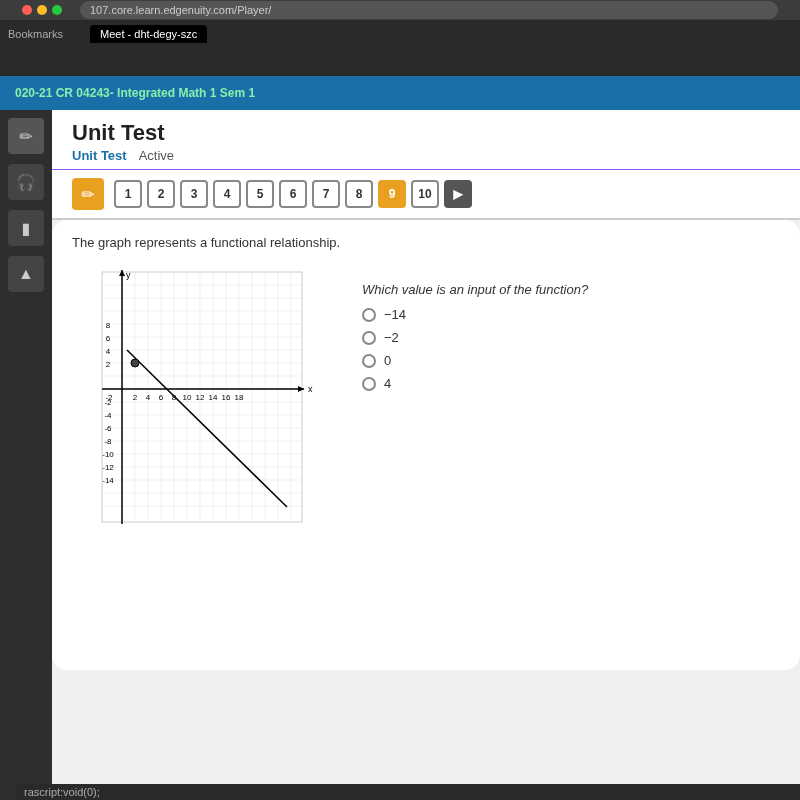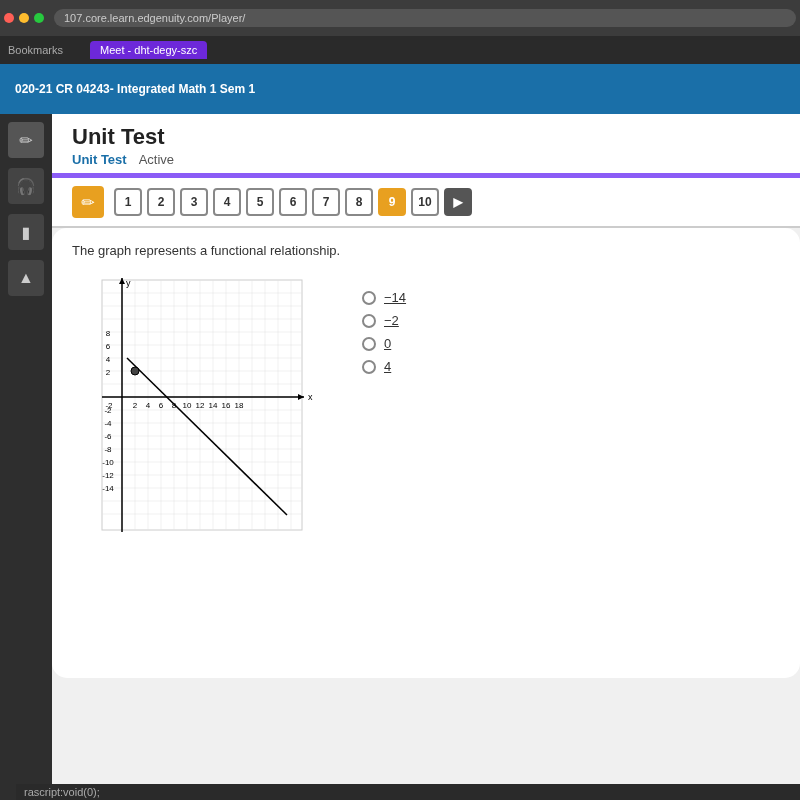--- a/index.html
+++ b/index.html
@@ -7,25 +7,25 @@
       width: 800px;
       height: 800px;
       background: #2a2a2a;
       font-family: Arial, sans-serif;
       overflow: hidden;
     }
 
     
     .browser-bar {
       background: #3c3c3c;
-      height: 36px;
-      display: flex;
-      align-items: center;
-      padding: 0 4px;
-      gap: 10px;
+      height: 20px;
+      display: flex;
+      align-items: center;
+      padding: 0 22px;
+      gap: 18px;
     }
     .browser-dots {
       display: flex; gap: 5px;
     }
     .dot {
       width: 10px; height: 10px; border-radius: 50%;
     }
     .dot-red { background: #ff5f56; }
     .dot-yellow { background: #ffbd2e; }
     .dot-green { background: #27c93f; }
@@ -45,33 +45,34 @@
       display: flex;
       align-items: center;
       padding: 0 8px;
       gap: 27px;
     }
     .tab-item {
       color: #aaa;
       font-size: 11px;
     }
     .tab-active {
-      background: #6d28d9;
+      background: #000000;
       color: #fff;
       padding: 3px 10px;
       border-radius: 4px 4px 0 0;
     }
 
     
     .course-banner {
       background: #1a6fa8;
-      color: #ffffff;
+      color: #86efac;
       font-size: 12px;
-      padding: 18px 15px;
+      padding: 10px 15px;
       font-weight: bold;
+      margin-top: 28px;
     }
 
     
     .main-container {
       background: #3a3a3a;
       display: flex;
       height: calc(800px - 36px - 28px - 26px);
     }
 
     
@@ -105,21 +106,21 @@
       flex: 1;
       background: #f0f0f0;
       padding: 0;
       overflow-y: auto;
     }
 
     
     .unit-header {
       background: white;
       padding: 10px 20px 0 20px;
-      border-bottom: 5px solid #8b5cf6;
+      border-bottom: 1px solid #8b5cf6;
     }
     .unit-title {
       font-size: 22px;
       font-weight: bold;
       color: #222;
       margin-bottom: 2px;
     }
     .unit-subtitle-row {
       display: flex;
       align-items: center;
@@ -237,21 +238,20 @@
       height: 14px;
       border: 2px solid #888;
       border-radius: 50%;
       background: white;
       display: inline-block;
       flex-shrink: 0;
     }
     .choice-text {
       color: #333;
       font-size: 13px;
-      text-decoration: underline;
     }
 
     .bottom-status {
       background: #2a2a2a;
       color: #aaa;
       font-size: 11px;
       padding: 2px 8px;
       position: fixed;
       bottom: 0;
       left: 16px;
@@ -395,20 +395,21 @@
 
             <text x="37" y="138" font-size="8" fill="black" text-anchor="middle">-2</text>
 
             <line x1="55" y1="88" x2="215" y2="245" stroke="black" stroke-width="1.5"></line>
 
             <circle cx="63" cy="101" r="4" fill="#444" stroke="black" stroke-width="1"></circle>
           </svg>
         </div>
 
         <div class="answer-choices">
+          <p class="answer-label">Which value is an input of the function?</p>
           <div class="choice">
             <span class="radio-circle"></span>
             <span class="choice-text">−14</span>
           </div>
           <div class="choice">
             <span class="radio-circle"></span>
             <span class="choice-text">−2</span>
           </div>
           <div class="choice">
             <span class="radio-circle"></span>

